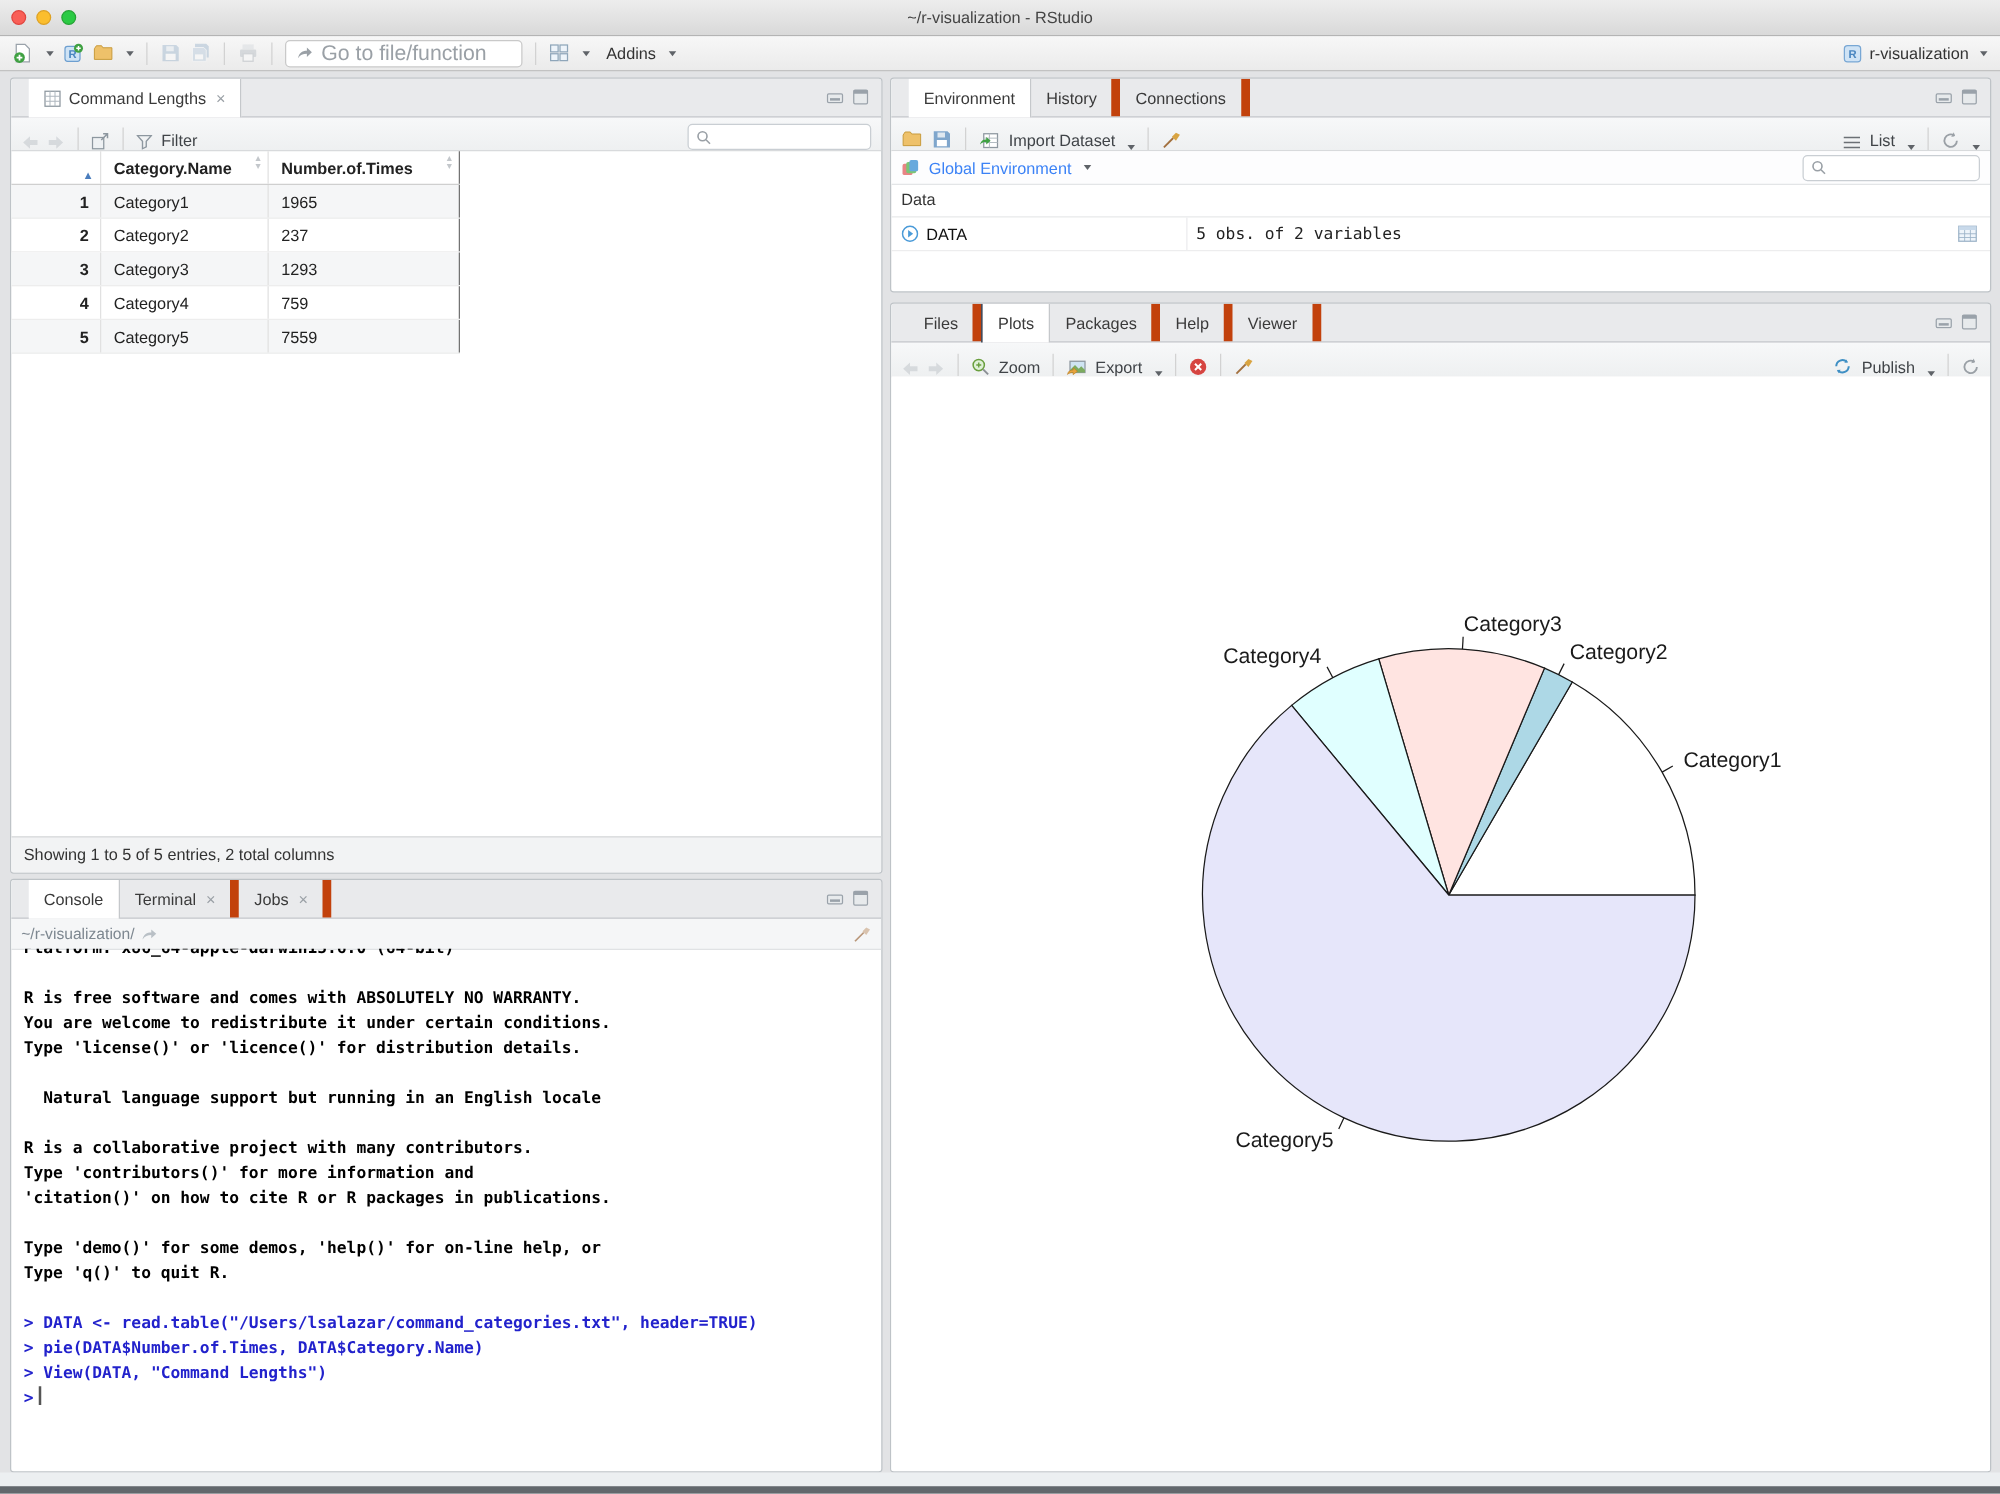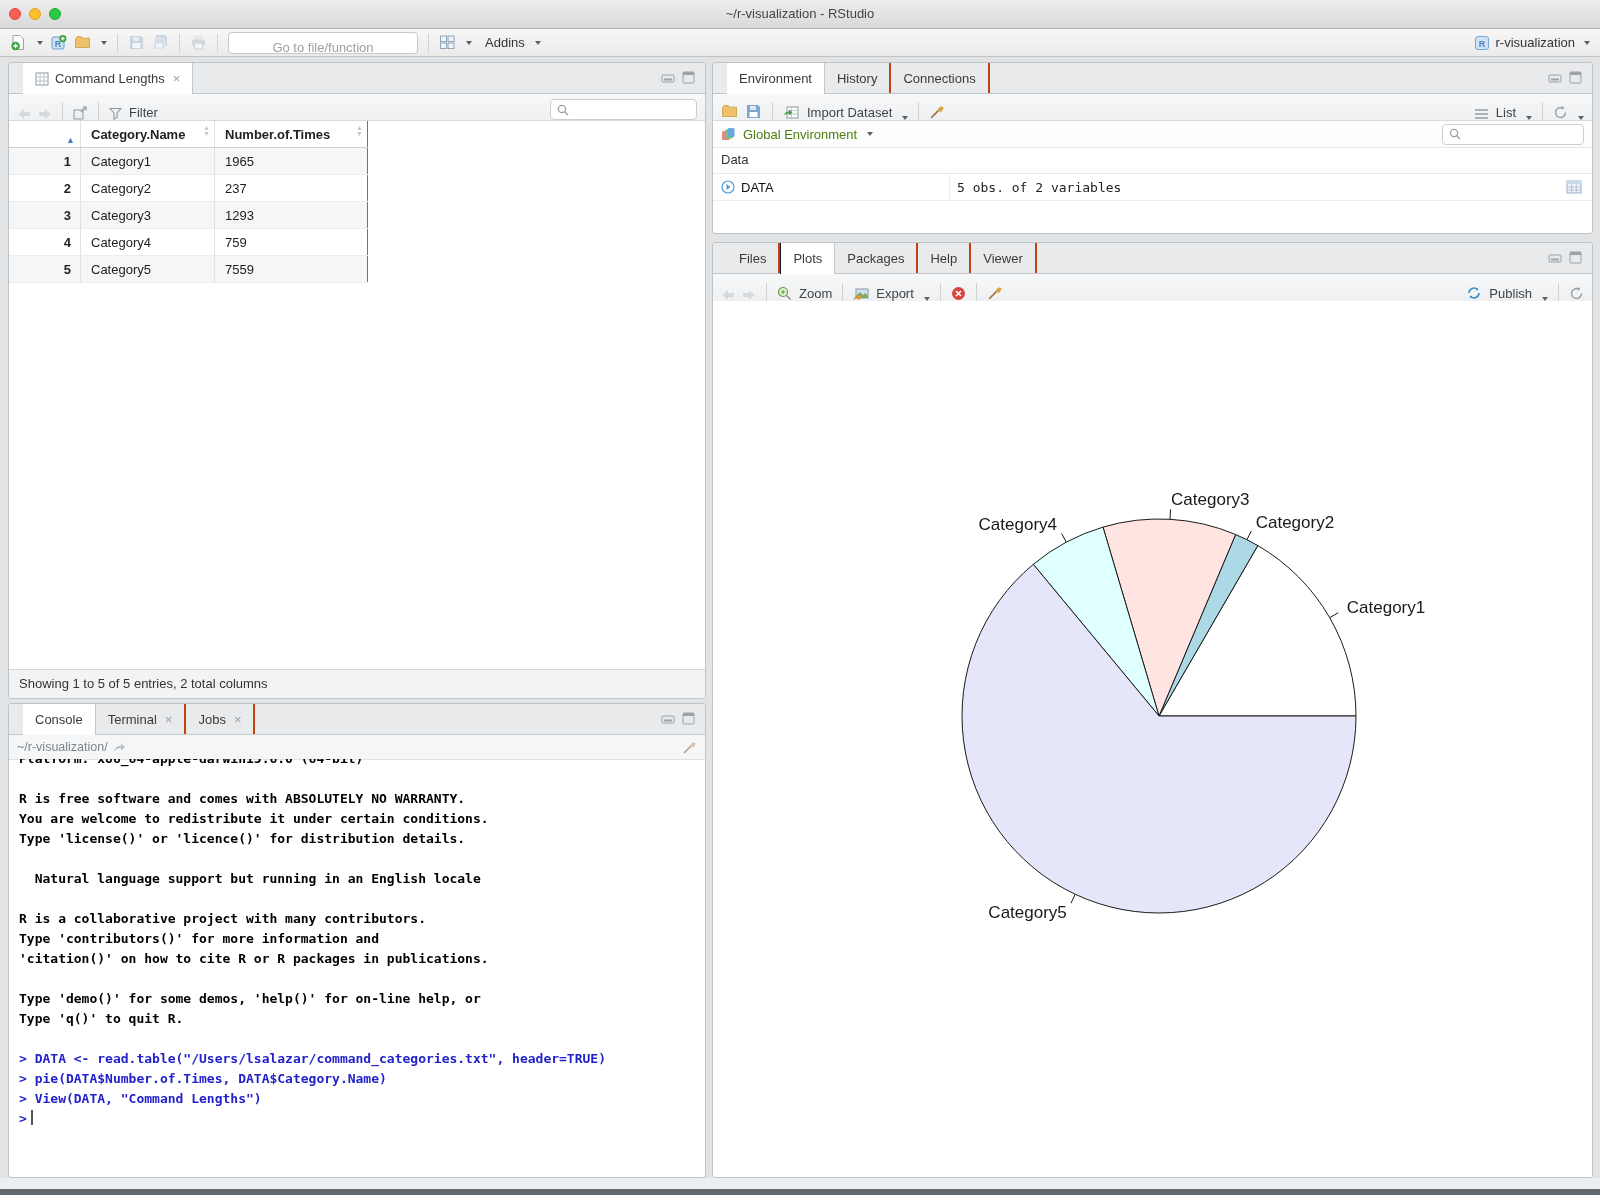--- a/index.html
+++ b/index.html
@@ -19,33 +19,33 @@
   
   .main-toolbar{position:absolute;left:0;top:29px;width:1600px;height:28px;
     background:linear-gradient(#f7f7f7,#ebebeb);border-bottom:1px solid #c2c2c2;
     display:flex;align-items:center;padding:0 10px;box-sizing:border-box;gap:7px;font-size:13px;}
   .tb-sep{width:1px;height:18px;background:#d2d2d2;margin:0 3px;}
   .icon16{width:17px;height:17px;display:inline-block;vertical-align:middle;}
   .caret{display:inline-block;width:0;height:0;border-left:3.5px solid transparent;
     border-right:3.5px solid transparent;border-top:4.5px solid #5f6368;margin-left:3px;}
   .disabled{opacity:.38;}
   .goto-box{display:flex;align-items:center;gap:7px;width:172px;height:20px;background:#fff;
-    border:1px solid #c9c9c9;border-radius:4px;padding:0 8px;color:#9aa0a6;font-size:13px;flex-direction:column;}
+    border:1px solid #c9c9c9;border-radius:4px;padding:0 8px;color:#9aa0a6;font-size:17px;}
   .proj-sel{margin-left:auto;display:flex;align-items:center;gap:6px;color:#333;font-size:13px;}
   
   .pane{position:absolute;background:#fff;border:1px solid #bec3c7;border-radius:3px;
     box-sizing:border-box;overflow:hidden;}
   .pane-viewer {left:8px;  top:62px;  width:698px;height:637px;}
   .pane-console{left:8px;  top:703px; width:698px;height:475px;}
   .pane-env    {left:712px;top:62px;  width:881px;height:172px;}
   .pane-plots  {left:712px;top:242px; width:881px;height:936px;}
   .tabstrip{height:30px;background:#e9eaec;border-bottom:1px solid #c5c8cb;
     display:flex;align-items:stretch;position:relative;font-size:13px;}
   .tab{display:flex;align-items:center;gap:6px;padding:0 12px;color:#3a3a3a;
-    border-right:2px solid #c2410c;position:relative;}
+    border-right:7px solid #c2410c;position:relative;}
   .tab.active{background:#fff;margin-bottom:-1px;border-right:1px solid #c5c8cb;
     border-left:1px solid #0f172a;z-index:2;}
   .tab.first{border-left:none;margin-left:14px;}
   .close-x{color:#9aa0a6;font-size:13px;margin-left:2px;}
   .winbtns{position:absolute;right:10px;top:8px;display:flex;gap:6px;align-items:center;}
   .toolrow{height:27px;background:linear-gradient(#f7f8f9,#eef0f1);border-bottom:1px solid #d8dadc;
     display:flex;align-items:flex-end;padding:0 8px;gap:7px;font-size:13px;color:#404448;box-sizing:border-box;}
   .searchbox{display:flex;align-items:center;gap:5px;height:19px;background:#fff;
     border:1px solid #c9ced3;border-radius:4px;padding:0 6px;width:128px;}
   .spacer{flex:1;}
@@ -68,21 +68,21 @@
   
   .wd-row{height:24px;background:#f5f6f7;border-bottom:1px solid #e0e2e4;display:flex;
     align-items:center;padding:0 8px;font-size:12.5px;color:#7d8790;gap:5px;}
   .console-clip{position:absolute;left:0;right:0;top:55px;bottom:0;overflow:hidden;}
   .console-body{margin-top:-10px;padding-left:10px;
     font-family:"DejaVu Sans Mono","Liberation Mono",monospace;font-size:13px;line-height:20px;color:#000;font-weight:bold;}
   .cline{white-space:pre;min-height:20px;}
   .cursor{display:inline-block;width:2px;height:15px;background:#555;vertical-align:-2px;margin-left:4px;}
   
   .env-row{height:27px;background:#fdfdfe;border-bottom:1px solid #e3e5e7;display:flex;
-    align-items:center;padding:0 8px;gap:7px;font-size:13px;color:#4d7c0f;box-sizing:border-box;}
+    align-items:center;padding:0 8px;gap:7px;font-size:13px;color:#3b82f6;box-sizing:border-box;}
   .env-section{height:25px;line-height:24px;border-bottom:1px solid #e7e9ea;
     padding-left:8px;font-size:13px;color:#333;}
   .obj-row{height:26px;border-bottom:1px solid #ededee;display:flex;align-items:center;
     padding:0 8px;font-size:13px;color:#111;position:relative;}
   .obj-name{margin-left:6px;}
   .obj-sep{position:absolute;left:236px;top:0;bottom:0;width:1px;background:#ececee;}
   .obj-val{position:absolute;left:244px;font-family:"DejaVu Sans Mono",monospace;font-size:13px;color:#222;}
   .obj-grid{position:absolute;right:10px;}
   
   .plot-area{position:absolute;left:0;right:0;top:58px;bottom:0;background:#fff;}

